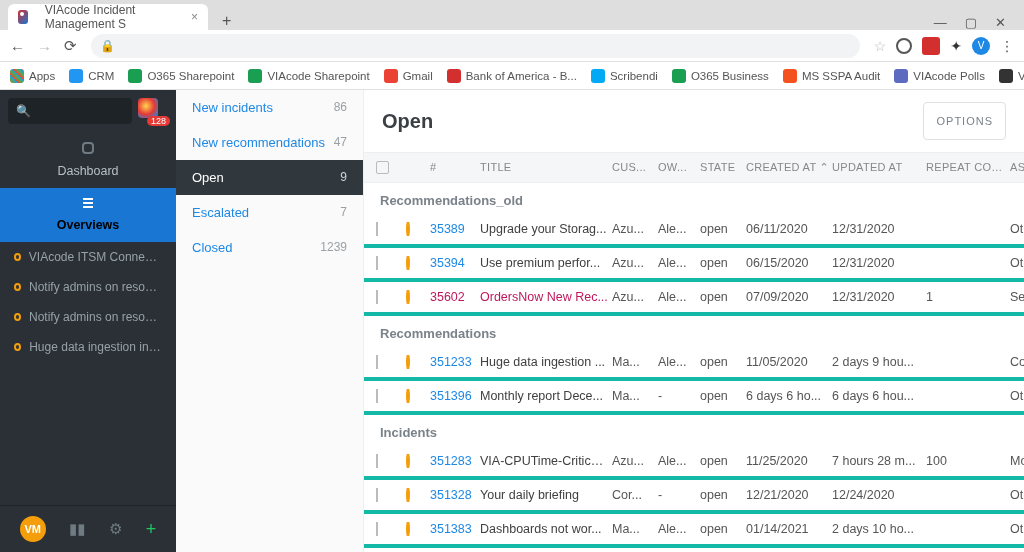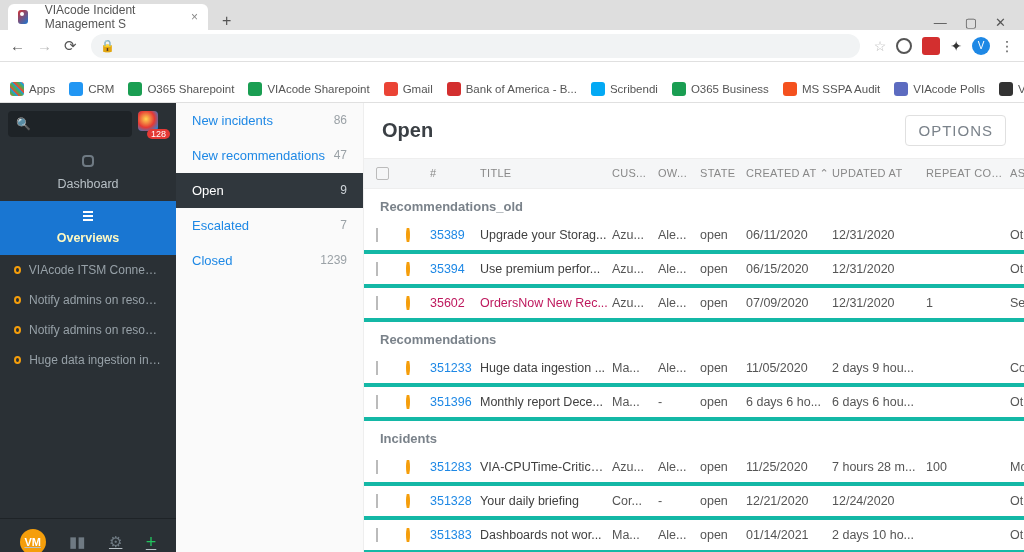--- a/index.html
+++ b/index.html
@@ -17,63 +17,63 @@
 
   .addrbar { height:32px; background:#fff; border-bottom:1px solid #e0e0e0; display:flex; align-items:center; padding:0 10px; gap:14px; }
   .addrbar .nav { display:flex; gap:12px; color:#555; font-size:15px;}
   .addrbar .url { flex:1; height:24px; background:#f1f3f4; border-radius:12px; display:flex; align-items:center; padding:0 10px; color:#555; font-size:12px; gap:8px;}
   .addrbar .ricons{display:flex; gap:10px; align-items:center; color:#555; font-size:14px;}
   .addrbar .star{color:#bbb;}
   .addrbar .pill{width:18px;height:18px;border-radius:3px;background:#d32f2f;}
   .addrbar .puz{color:#333;}
   .addrbar .vcirc{width:18px;height:18px;border-radius:50%;background:#1e88e5;color:#fff;font-size:10px;display:flex;align-items:center;justify-content:center;}
 
-  .bookbar { height:28px; background:#fff; border-bottom:1px solid #e0e0e0; display:flex; align-items:center; padding:0 10px; gap:14px; font-size:11.5px; color:#555;margin-top:13px;}
+  .bookbar { height:28px; background:#fff; border-bottom:1px solid #e0e0e0; display:flex; align-items:center; padding:0 10px; gap:14px; font-size:11.5px; color:#555;}
   .bookbar .bm{display:flex;align-items:center;gap:5px;white-space:nowrap;}
   .bookbar .bm .ic{width:14px;height:14px;border-radius:3px;}
   .bookbar .spacer{flex:1}
 
   
   .app { display:flex; height:calc(552px - 30px - 32px - 28px); }
 
   
   .sidebar { width:176px; background:#2a3035; color:#b8c0c6; display:flex; flex-direction:column; font-size:12.5px;}
   .sidebar .searchrow{display:flex;align-items:center;padding:8px 8px 8px 8px;gap:6px;}
   .sidebar .search{flex:1;background:#1e2327;border-radius:4px;height:26px;display:flex;align-items:center;padding:0 8px;color:#888;}
   .sidebar .logobox{width:30px;height:26px;position:relative;}
   .sidebar .logo{width:20px;height:20px;border-radius:4px;background:radial-gradient(circle at 40% 40%,#ffd54f,#e53935 50%,#1e88e5 90%);}
   .sidebar .lbadge{position:absolute;bottom:-2px;right:-2px;background:#e53935;color:#fff;font-size:9px;padding:0 4px;border-radius:6px;}
 
   .side-item{display:flex;align-items:center;gap:10px;padding:10px 14px;border-bottom:0;flex-direction:column;}
-  .side-item.overviews{background:#1976d2;color:#fef9c3;font-weight:600;}
+  .side-item.overviews{background:#1976d2;color:#000000;font-weight:600;}
   .side-item.overviews .bars{display:flex;flex-direction:column;gap:2px;}
   .side-item.overviews .bars span{display:block;width:10px;height:2px;background:#fff;}
   .side-item .dash-ic{width:12px;height:12px;border:2px solid #6f7a83;border-radius:4px;}
 
   .task{display:flex;align-items:center;gap:8px;padding:8px 14px;color:#97a1a8;font-size:12px;}
   .task .dot{width:8px;height:8px;border:2px solid #f59e0b;border-radius:50%;}
   .task .txt{white-space:nowrap;overflow:hidden;text-overflow:ellipsis;}
 
-  .sb-footer{margin-top:auto;display:flex;align-items:center;justify-content:space-around;padding:10px 8px;border-top:1px solid #1e2327;text-decoration:underline;}
+  .sb-footer{margin-top:auto;display:flex;align-items:center;justify-content:space-around;padding:10px 8px;border-top:1px solid #1e2327;}
   .sb-footer .avatar{width:26px;height:26px;border-radius:50%;background:#f59e0b;color:#fff;font-size:11px;display:flex;align-items:center;justify-content:center;font-weight:600;}
   .sb-footer .ic{color:#6f7a83;font-size:15px;}
   .sb-footer .plus{color:#22c55e;font-size:18px;}
 
   
   .ov-sidebar{width:188px;background:#fafafa;border-right:1px solid #eee;font-size:13px;}
   .ov-item{display:flex;justify-content:space-between;padding:10px 16px;color:#1e88e5;cursor:pointer;}
   .ov-item .cnt{color:#9aa1a6;font-size:12px;}
   .ov-item.active{background:#30373d;color:#fff;}
   .ov-item.active .cnt{color:#cfd5da;}
 
   
   .main{flex:1;display:flex;flex-direction:column;min-width:0;}
   .main-header{display:flex;align-items:center;justify-content:space-between;padding:12px 18px;border-bottom:1px solid #eee;}
   .main-header h1{font-size:20px;font-weight:600;color:#3a3f44;}
-  .main-header .opts{border:1px solid #e0e0e0;border-radius:4px;padding:6px 12px;font-size:15px;letter-spacing:1px;color:#7a828a;}
+  .main-header .opts{border:1px solid #e0e0e0;border-radius:4px;padding:12px 12px;font-size:11px;letter-spacing:1px;color:#7a828a;}
 
   .table{font-size:12.5px;color:#555;}
   .thead{display:grid;grid-template-columns:28px 22px 48px 130px 44px 40px 44px 84px 92px 82px 68px;gap:2px;background:#f5f6f7;padding:8px 12px;border-bottom:1px solid #eee;font-size:11px;color:#888;text-transform:uppercase;letter-spacing:.3px;}
   .thead span{white-space:nowrap;overflow:hidden;text-overflow:ellipsis;}
 
   .group{padding:10px 16px 6px 16px;color:#7a828a;font-weight:600;font-size:13px;}
   .row{display:grid;grid-template-columns:28px 22px 48px 130px 44px 40px 44px 84px 92px 82px 68px;gap:2px;padding:8px 12px;border-bottom:4px solid #14b8a6;align-items:center;}
   .row .cb{width:13px;height:13px;border:1px solid #bbb;border-radius:2px;}
   .row .ring{width:10px;height:10px;border:2px solid #f59e0b;border-radius:50%;}
   .row .id{color:#1e88e5;}

